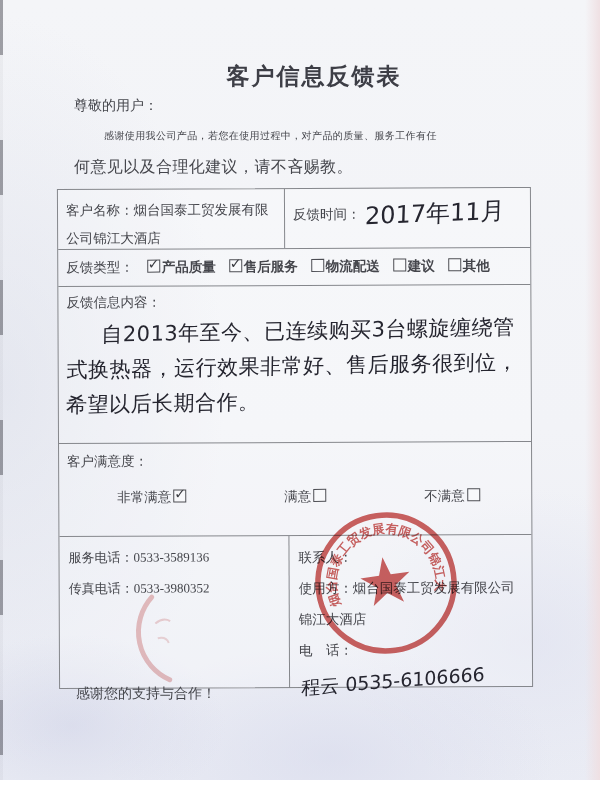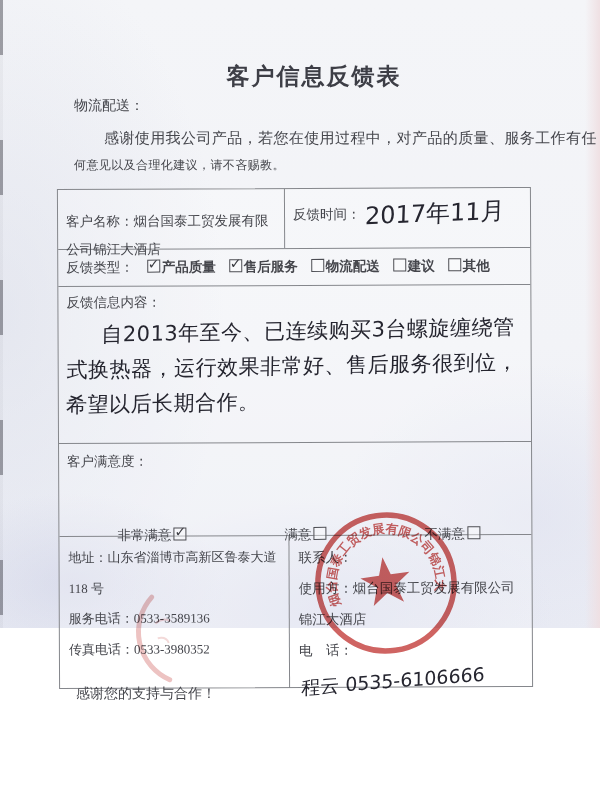--- a/index.html
+++ b/index.html
@@ -1,52 +1,52 @@
 <!DOCTYPE html>
 <html><head>
 <meta charset="utf-8">
 <style>
   html,body{margin:0;padding:0;}
   body{width:600px;height:800px;overflow:hidden;
        font-family:"Liberation Serif","DejaVu Serif",serif;}
-  .scan{position:relative;width:600px;height:628px;color:#45464c;
+  .scan{position:relative;width:600px;height:780px;color:#45464c;
     background:
       radial-gradient(ellipse 220px 130px at 12% 93%, rgba(206,209,230,.55), transparent 70%),
       radial-gradient(ellipse 320px 160px at 55% 97%, rgba(210,213,234,.5), transparent 70%),
       radial-gradient(ellipse 260px 210px at 88% 82%, rgba(214,217,236,.4), transparent 72%),
       radial-gradient(ellipse 300px 500px at 0% 50%, rgba(212,216,230,.45), transparent 75%),
       linear-gradient(180deg,#f4f5f8 0%,#f2f3f7 55%,#eaecf4 100%);}
   .edge-left{position:absolute;left:0;top:0;width:3px;height:100%;pointer-events:none;opacity:.55;
     background:repeating-linear-gradient(180deg, rgba(35,35,45,.75) 0 55px, rgba(35,35,45,.07) 55px 140px);}
   .edge-right{position:absolute;right:0;top:0;width:15px;height:100%;pointer-events:none;
     background:linear-gradient(90deg, rgba(240,226,228,0), rgba(239,223,226,.95));}
 
   .title{position:absolute;top:61px;left:14px;width:600px;text-align:center;
     font-family:"Liberation Sans","DejaVu Sans",sans-serif;
     font-size:23px;font-weight:600;letter-spacing:2px;color:#3d3e46;}
   .salutation{position:absolute;top:97px;left:74px;font-size:14px;}
-  .intro1{position:absolute;top:129px;left:104px;font-size:15px;letter-spacing:.4px;}
-  .intro2{position:absolute;top:157px;left:74px;font-size:12px;letter-spacing:.4px;font-family:Liberation Serif, serif;}
+  .intro1{position:absolute;top:129px;left:104px;font-size:10px;letter-spacing:.4px;}
+  .intro2{position:absolute;top:157px;left:74px;font-size:16px;letter-spacing:.4px;font-family:Liberation Serif, serif;}
   .closing{position:absolute;top:685px;left:76px;font-size:14px;}
 
   .ftable{position:absolute;left:58px;top:188px;width:474px;height:500px;
     border:1px solid #85878c;box-sizing:border-box;background:rgba(255,255,255,.25);
     transform:rotate(-.25deg);}
   .row{box-sizing:border-box;border-bottom:1px solid #85878c;font-size:13.5px;}
   .row:last-child{border-bottom:none;}
   .r1{height:60px;display:flex;}
   .cell-customer{width:227px;box-sizing:border-box;border-right:1px solid #85878c;
-    padding:18px 8px 0 8px;line-height:28px;}
+    padding:7px 8px 0 8px;line-height:28px;}
   .cell-time{flex:1;padding:9px 6px 0 8px;white-space:nowrap;}
   .r2{height:37px;display:flex;align-items:center;padding-left:8px;}
   .r2 .opt{margin-left:13px;white-space:nowrap;font-weight:bold;}
   .r3{height:157px;padding:7px 8px 0 8px;box-sizing:border-box;}
   .r4{height:93px;padding:9px 8px 0 8px;box-sizing:border-box;}
   .sat-row{margin-top:18px;display:flex;padding-left:50px;}
-  .sat-row .opt2{white-space:nowrap;margin-top:38px;}
+  .sat-row .opt2{white-space:nowrap;}
   .sat-row .opt2 + .opt2{margin-left:98px;}
   .r5{height:152px;display:flex;}
   .col-supplier{width:230px;box-sizing:border-box;border-right:1px solid #85878c;
     padding:6px 9px 0 9px;font-size:13px;line-height:30.5px;}
   .col-user{flex:1;box-sizing:border-box;padding:6px 9px 0 9px;font-size:13.5px;line-height:31px;}
 
   .cb{display:inline-block;width:11px;height:11px;border:1.4px solid #4c4d53;
     position:relative;vertical-align:-1px;background:rgba(255,255,255,.4);}
   .cb.checked::after{content:"\2713";position:absolute;top:-5px;left:0;
     font-size:14px;font-weight:700;color:#3b3c42;
@@ -68,21 +68,21 @@
     opacity:.32;mix-blend-mode:multiply;pointer-events:none;transform:rotate(14deg);}
 </style>
 </head>
 <body>
 
 <div class="scan">
   <div class="edge-left"></div>
   <div class="edge-right"></div>
 
   <div class="title">客户信息反馈表</div>
-  <div class="salutation">物流配送：</div>
+  <div class="salutation">尊敬的用户：</div>
   <div class="intro1">感谢使用我公司产品，若您在使用过程中，对产品的质量、服务工作有任</div>
   <div class="intro2">何意见以及合理化建议，请不吝赐教。</div>
 
   <div class="ftable">
 
     <div class="row r1">
       <div class="cell-customer">
         <span>客户名称：</span><span>烟台国泰工贸发展有限公司锦江大酒店</span>
       </div>
       <div class="cell-time">
@@ -108,21 +108,20 @@
       <div>客户满意度：</div>
       <div class="sat-row">
         <span class="opt2"><span>非常满意</span><span class="cb cb-trail checked"></span></span>
         <span class="opt2"><span>满意</span><span class="cb cb-trail"></span></span>
         <span class="opt2"><span>不满意</span><span class="cb cb-trail"></span></span>
       </div>
     </div>
 
     <div class="row r5">
       <div class="col-supplier">
-        <div><span>地址：</span><span>山东省淄博市高新区鲁泰大道118 号</span></div>
         <div><span>服务电话：</span><span>0533-3589136</span></div>
         <div><span>传真电话：</span><span>0533-3980352</span></div>
       </div>
       <div class="col-user">
         <div>联系人：</div>
         <div><span>使用方：</span><span>烟台国泰工贸发展有限公司锦江大酒店</span></div>
         <div><span>电　话：</span><span class="hw hw-phone">程云 0535-6106666</span></div>
       </div>
     </div>
   </div>

